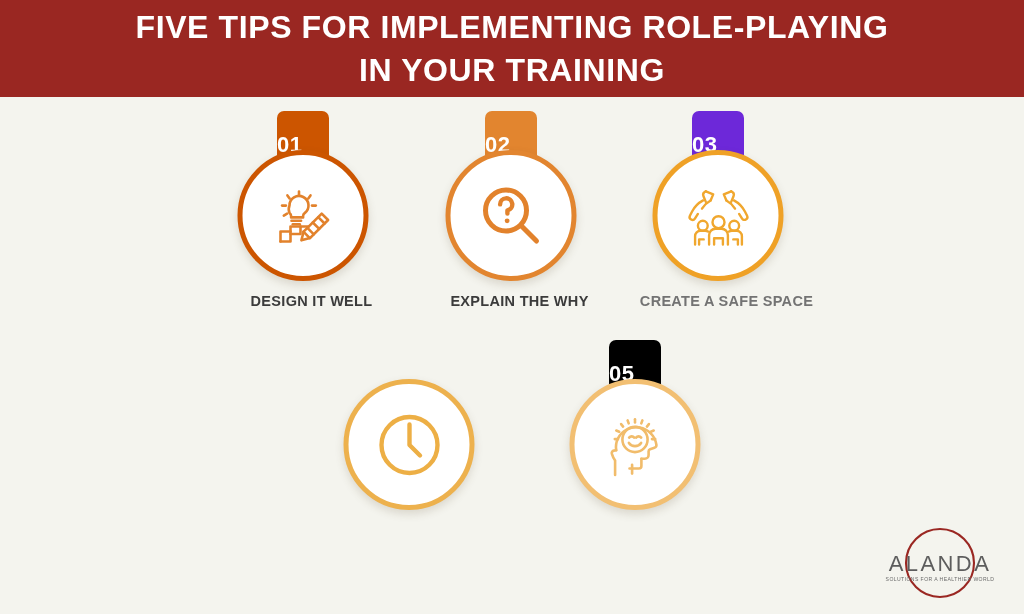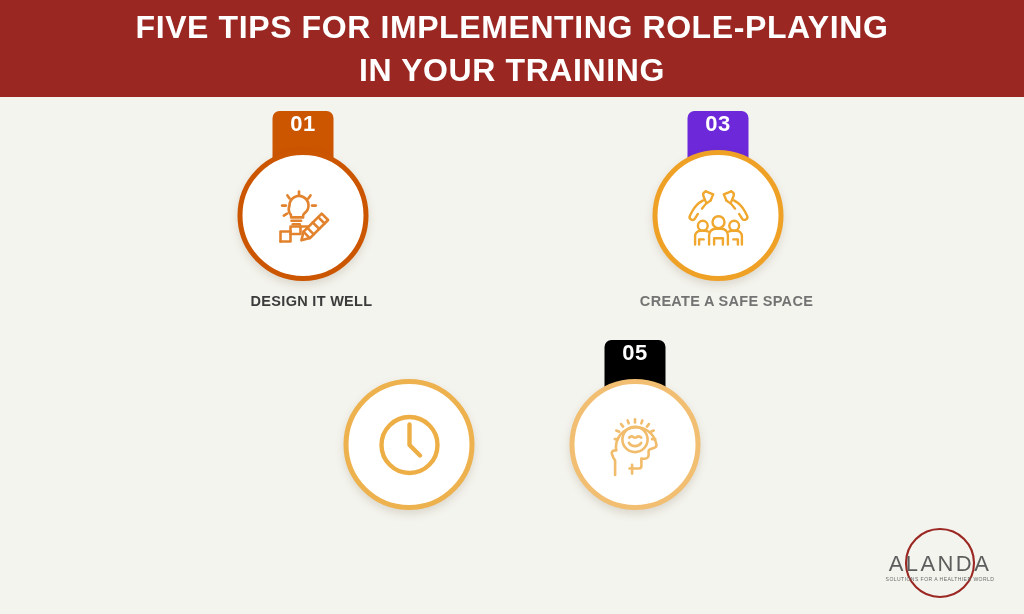--- a/index.html
+++ b/index.html
@@ -58,26 +58,26 @@
     display: flex;
     justify-content: center;
   }
 
   
   .num-tab {
     position: absolute;
     top: 0;
     left: 50%;
     transform: translateX(-50%);
-    width: 61px;
+    width: 52px;
     height: 72px;
     border-radius: 7px 7px 3px 3px;
     display: flex;
-    justify-content: center;
-    padding-top: 2px;
+    justify-content: flex-start;
+    padding-top: 23px;
     z-index: 1;
   }
   .num-tab span {
     color: #ffffff;
     font-size: 22px;
     font-weight: bold;
     letter-spacing: 0.5px;
     line-height: 1;
   }
 
@@ -168,20 +168,38 @@
             <path d="M46.3 43.5l6.4 6.4"></path>
             <path d="M40.9 48.9l6.4 6.4"></path>
             <path d="M36.9 52.7l6.4 6.4"></path>
           </svg>
         </span>
       </div>
     </div>
     <div class="caption" style="color: rgb(59, 59, 59);">DESIGN IT WELL</div>
   </div>
 
+  <div class="tip tip-2">
+    <div class="badge-wrap">
+      <div class="num-tab" style="background: rgb(226, 133, 47);">
+        <span>02</span>
+      </div>
+      <div class="circle" style="border-color: rgb(226, 133, 47);">
+        <span>
+          <svg width="74" height="74" viewBox="0 0 74 74" fill="none" stroke="#e2822c" stroke-width="5" stroke-linecap="round" stroke-linejoin="round">
+            <circle cx="31.5" cy="31.5" r="20.5"></circle>
+            <path d="M46.5 46.5L62 62"></path>
+            <path d="M25.6 25.4a6.1 6.1 0 1 1 7.3 6v3.1" stroke-width="4.4"></path>
+            <circle cx="32.6" cy="41.8" r="2.4" fill="#e2822c" stroke="none"></circle>
+          </svg>
+        </span>
+      </div>
+    </div>
+    <div class="caption" style="color: rgb(59, 59, 59);">EXPLAIN THE WHY</div>
+  </div>
 
   <div class="tip tip-3">
     <div class="badge-wrap">
       <div class="num-tab" style="background: #6d28d9;">
         <span>03</span>
       </div>
       <div class="circle" style="border-color: rgb(239, 161, 38);">
         <span>
           <svg width="74" height="74" viewBox="0 0 74 74" fill="none" stroke="#f0a72e" stroke-width="2.4" stroke-linecap="round" stroke-linejoin="round">
 

